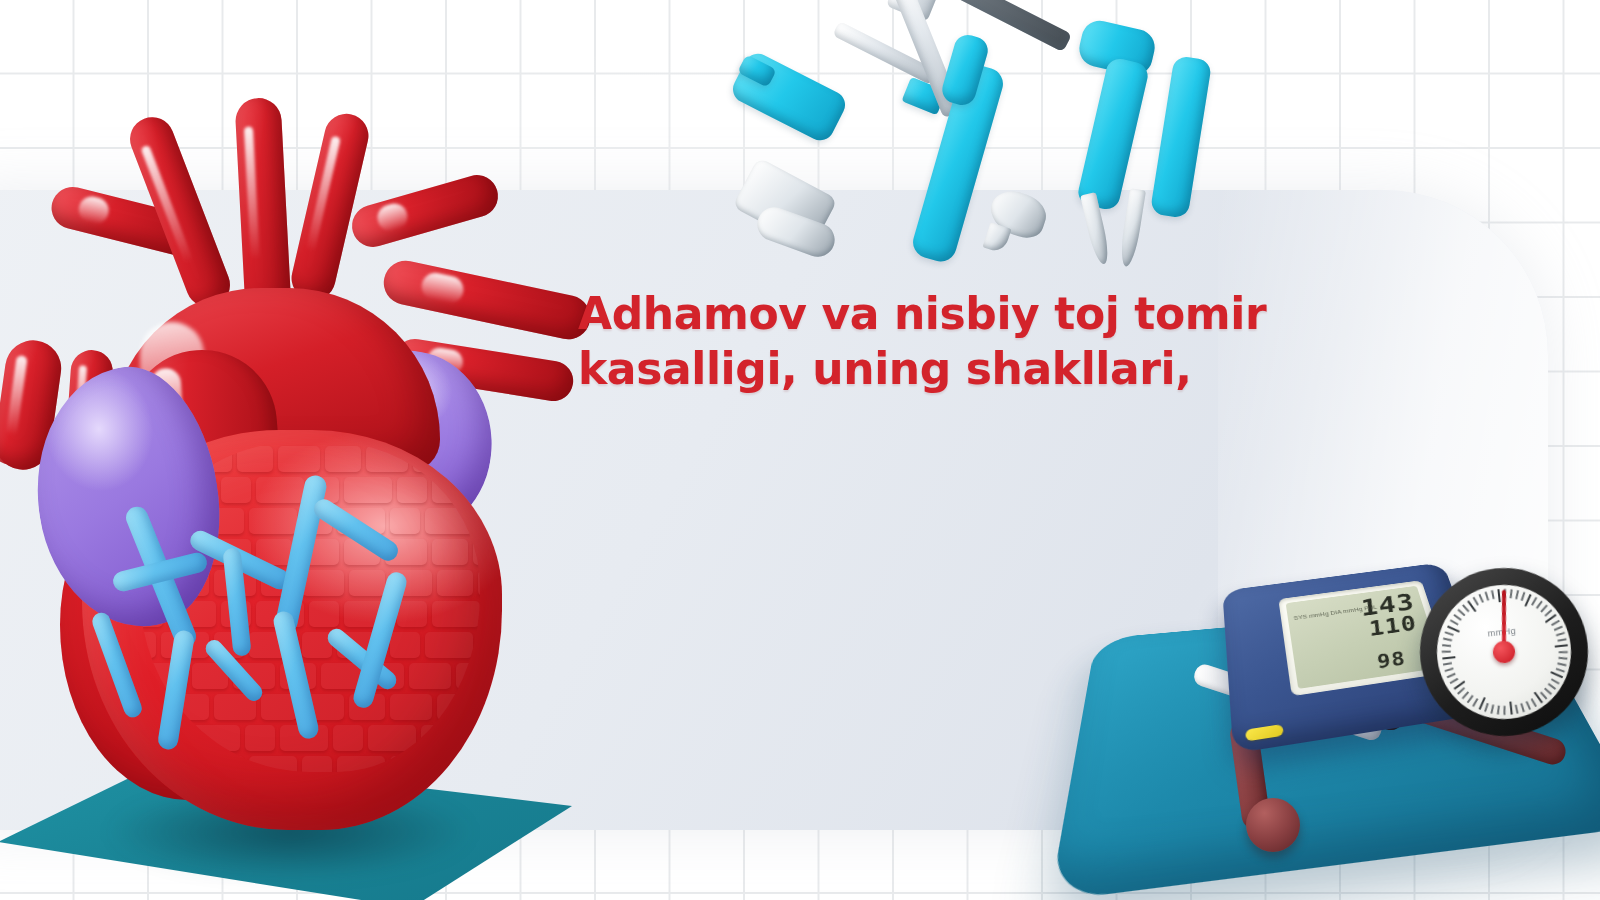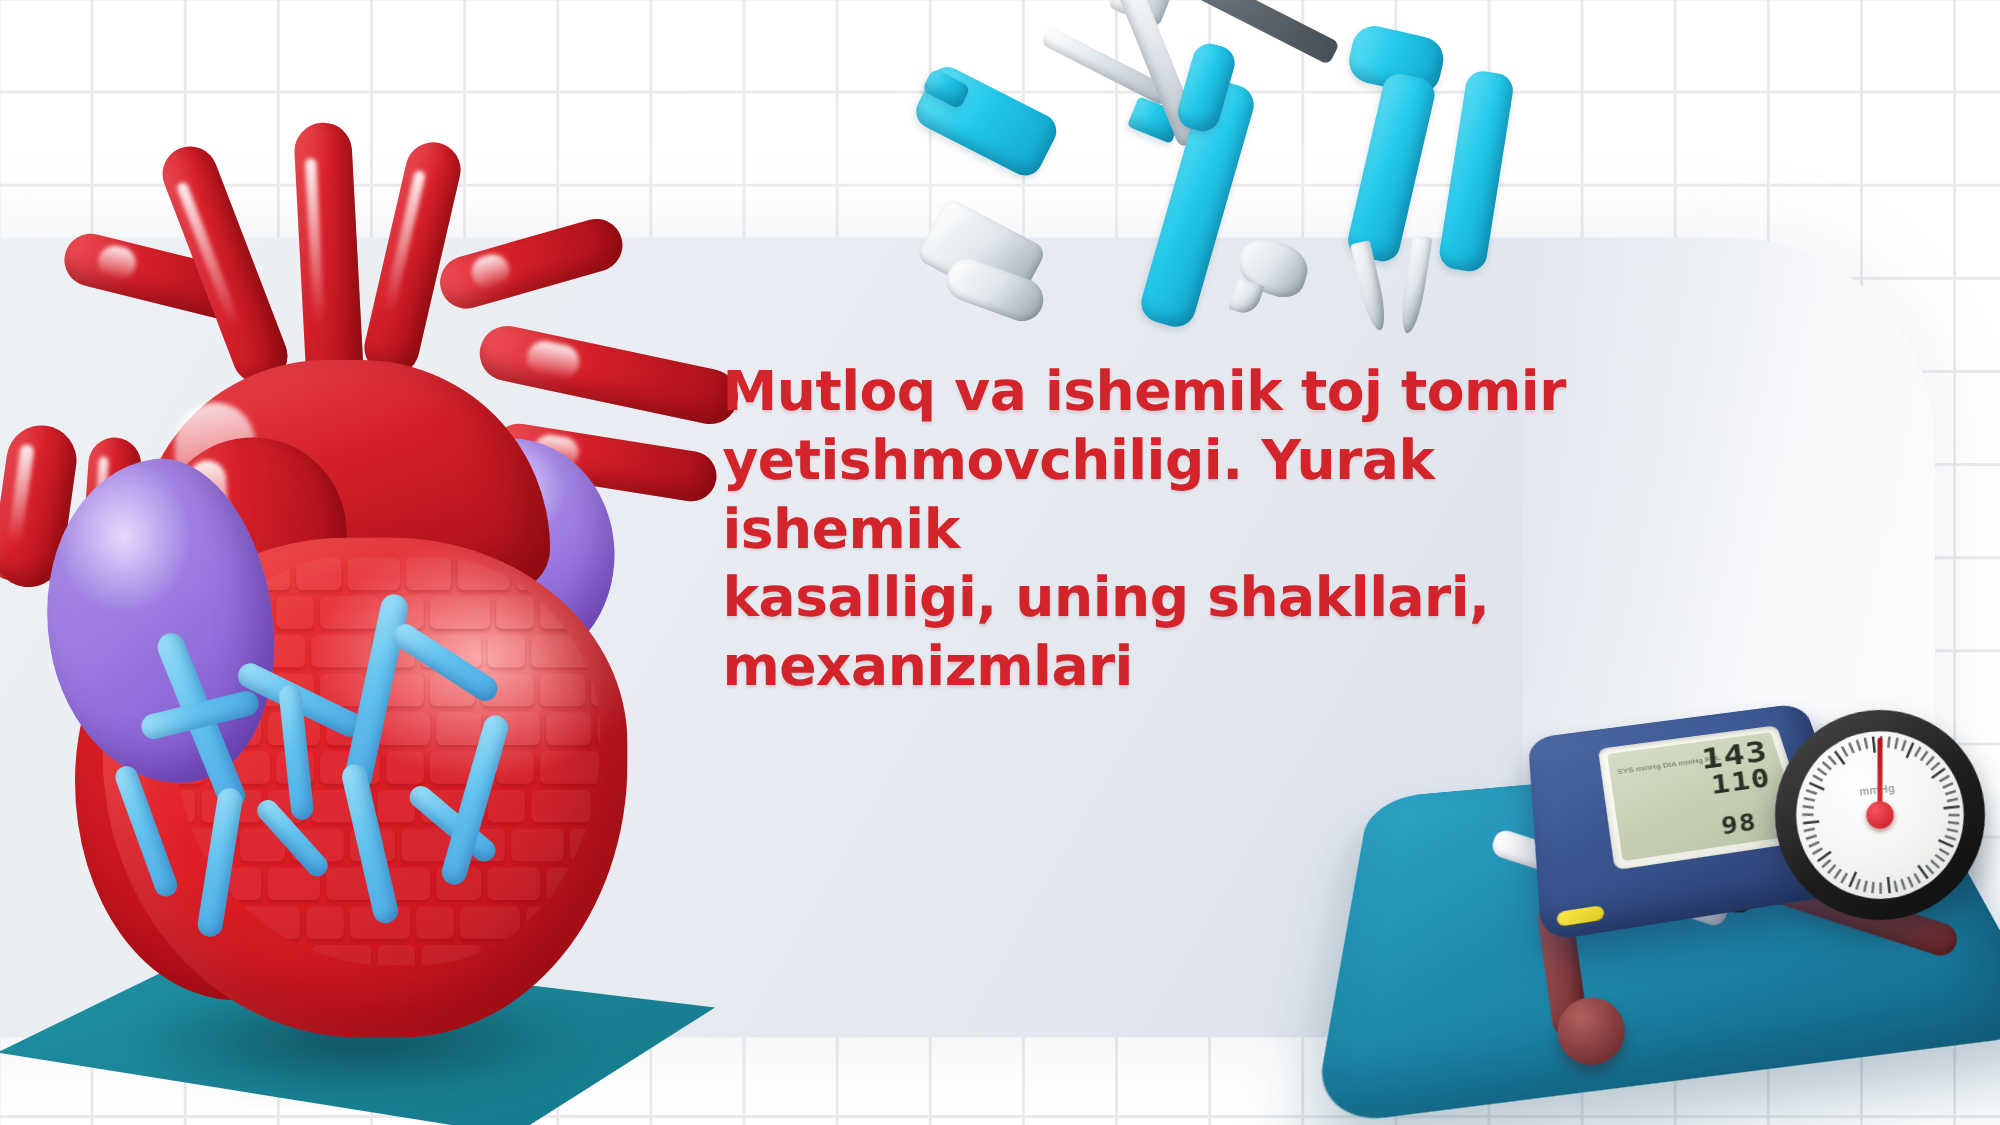--- a/index.html
+++ b/index.html
@@ -586,20 +586,18 @@
           <div class="tick maj" style="transform: rotate(0deg);"></div>
         <div class="gauge-txt">mmHg</div>
         <div class="gauge-needle"></div>
         <div class="gauge-hub"></div>
       </div>
     </div>
   </div>
 
   <div class="text-block">
     <h1 class="title">
-      <span class="ln">Mutloq va ishemik toj tomir</span>
-      <span class="ln">yetishmovchiligi. Yurak ishemik</span>
+      <span class="ln">Adhamov va nisbiy toj tomir</span>
       <span class="ln">kasalligi, uning shakllari,</span>
-      <span class="ln">mexanizmlari</span>
     </h1>
   </div>
 
 </div>
 
 </body></html>

